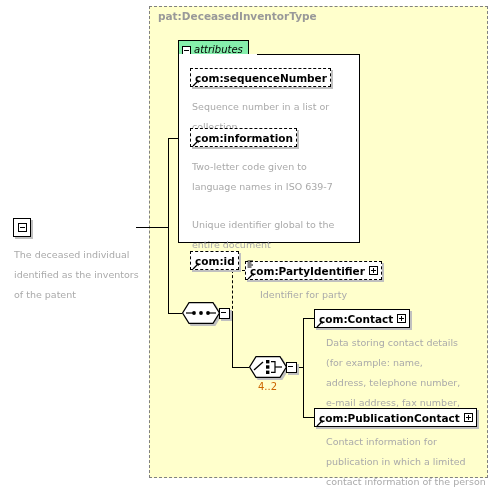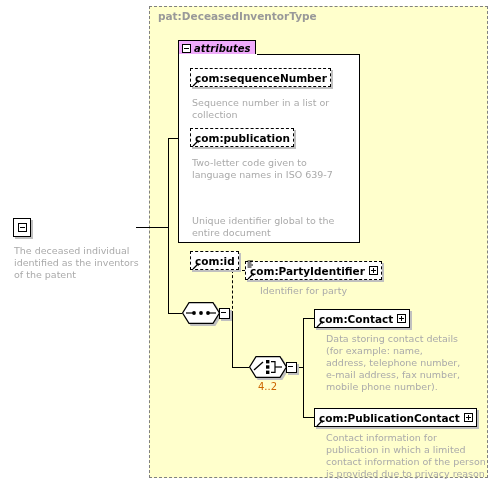--- a/index.html
+++ b/index.html
@@ -44,29 +44,28 @@
     left: 178px; top: 54px;
     width: 182px; height: 189px;
     background: #ffffff;
     border: 1px solid #000000;
     box-sizing: border-box;
   }
   .attr-tab {
     position: absolute;
     left: 178px; top: 40px;
     height: 15px;
-    background: #f0abfc;
+    background: #86efac;
     border: 1px solid #000000;
     border-bottom: none;
     box-sizing: border-box;
     display: flex;
-    align-items: center;
+    align-items: flex-end;
     padding: 0 5px 0 3px;
     z-index: 3;
-    font-weight: bold;
   }
   .attr-tab-label {
     font-size: 10px;
     font-style: italic;
     color: #000000;
     white-space: nowrap;
     margin-left: 3px;
   }
   
   .attr-tab-mask {
@@ -136,21 +135,21 @@
     position: absolute;
     left: 1px; top: -2px;
     width: 7px; height: 9px;
     pointer-events: none;
   }
 
   
   .desc {
     position: absolute;
     font-size: 9.5px;
-    line-height: 12px;
+    line-height: 20px;
     color: #aaaaaa;
     white-space: pre-line;
   }
 
   
   .compositor {
     position: absolute;
     z-index: 2;
     display: flex;
     align-items: center;
@@ -234,21 +233,21 @@
   <div class="node dashed" style="left:190px; top:68px;">
     <span class="node-label plain">com:sequenceNumber</span>
     <svg class="ref-arrow" viewBox="0 0 8 8">
       <path d="M1 7 L6 2" stroke="#000" stroke-width="1.2" fill="none"></path>
       <path d="M6.6 1.2 L6.8 4.2 L3.6 1.6 Z" fill="#000"></path>
     </svg>
   </div>
   <div class="desc" style="left:192px; top:97px; width:150px;">Sequence number in a list or collection</div>
 
   <div class="node dashed" style="left:190px; top:128px;">
-    <span class="node-label plain">com:publication</span>
+    <span class="node-label plain">com:information</span>
     <svg class="ref-arrow" viewBox="0 0 8 8">
       <path d="M1 7 L6 2" stroke="#000" stroke-width="1.2" fill="none"></path>
       <path d="M6.6 1.2 L6.8 4.2 L3.6 1.6 Z" fill="#000"></path>
     </svg>
   </div>
   <div class="desc" style="left:192px; top:157px; width:146px;">Two-letter code given to language names in ISO 639-7</div>
 
   <div class="node dashed" style="left:190px; top:208px;margin-top:43px;">
     <span class="node-label plain">com:id</span>
     <svg class="ref-arrow" viewBox="0 0 8 8">

